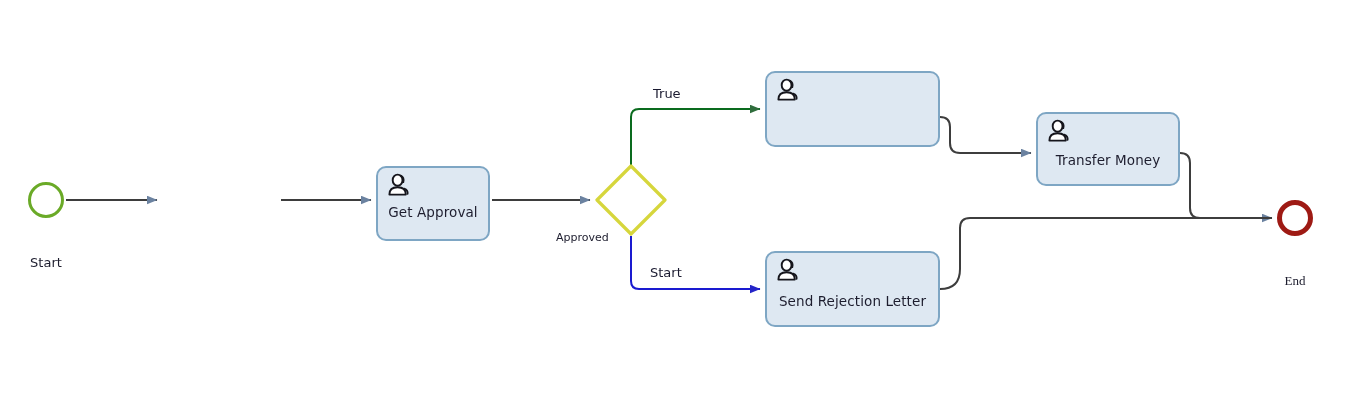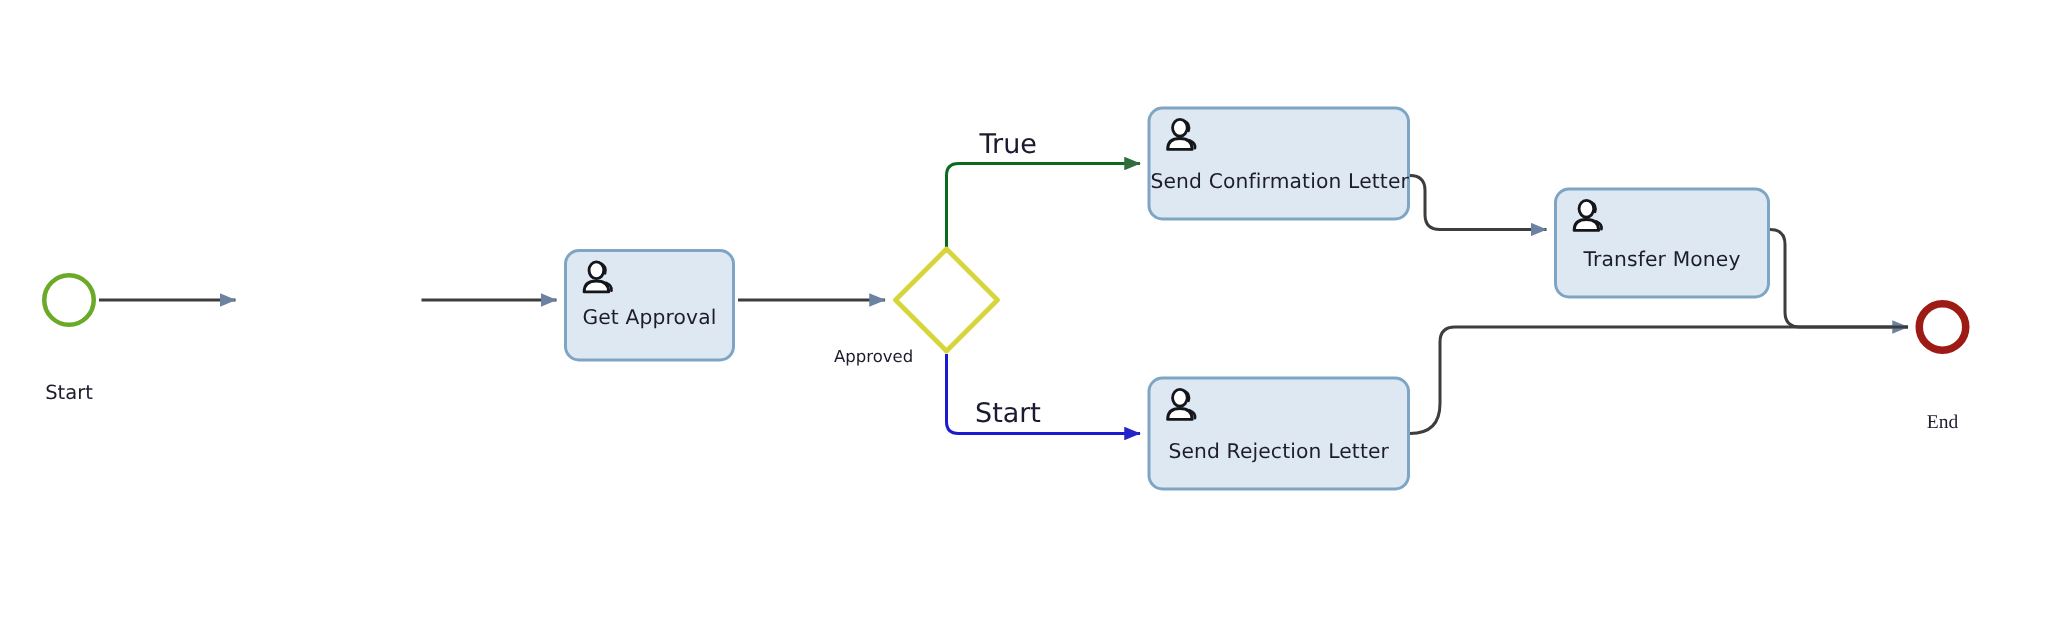--- a/index.html
+++ b/index.html
@@ -67,21 +67,21 @@
   .gw-label{
     position:absolute;
     font-size:11px;
     color:#1d1d2e;
     white-space:nowrap;
   }
 
   
   .edge-label{
     position:absolute;
-    font-size:18px;
+    font-size:13px;
     color:#1a1a30;
     white-space:nowrap;
   }
 </style>
 </head>
 <body>
 
 <div id="canvas">
 
   <svg class="layer" viewBox="0 0 1363 415" xmlns="http://www.w3.org/2000/svg">
@@ -143,24 +143,23 @@
     <div class="task-label" style="top:36px;">Get Approval</div>
   </div>
 
   <div class="node task" style="left:765px;top:71px;width:175px;height:76px;">
     <svg class="uicon" viewBox="0 0 26 26" xmlns="http://www.w3.org/2000/svg">
       <ellipse cx="11.6" cy="8.2" rx="4.9" ry="5.6" fill="#ffffff" stroke="#15151c" stroke-width="1.9"></ellipse>
       <path d="M14.6 3.6 Q18.6 5.6 17.3 10.2" fill="none" stroke="#15151c" stroke-width="1.8" stroke-linecap="round"></path>
       <path d="M3.4 22.6 Q3.4 15.3 11.6 15.3 Q19.8 15.3 19.8 22.6 Z" fill="#ffffff" stroke="#15151c" stroke-width="1.9" stroke-linejoin="round"></path>
       <path d="M18.2 16.6 Q22.2 18.2 21.6 21.8" fill="none" stroke="#15151c" stroke-width="1.8" stroke-linecap="round"></path>
     </svg>
-    <div class="task-label" style="top:40px;">Send Confirmation Letter</div>
   </div>
 
-  <div class="node task" style="left:1036px;top:125px;width:144px;height:74px;">
+  <div class="node task" style="left:1036px;top:112px;width:144px;height:74px;">
     <svg class="uicon" viewBox="0 0 26 26" xmlns="http://www.w3.org/2000/svg">
       <ellipse cx="11.6" cy="8.2" rx="4.9" ry="5.6" fill="#ffffff" stroke="#15151c" stroke-width="1.9"></ellipse>
       <path d="M14.6 3.6 Q18.6 5.6 17.3 10.2" fill="none" stroke="#15151c" stroke-width="1.8" stroke-linecap="round"></path>
       <path d="M3.4 22.6 Q3.4 15.3 11.6 15.3 Q19.8 15.3 19.8 22.6 Z" fill="#ffffff" stroke="#15151c" stroke-width="1.9" stroke-linejoin="round"></path>
       <path d="M18.2 16.6 Q22.2 18.2 21.6 21.8" fill="none" stroke="#15151c" stroke-width="1.8" stroke-linecap="round"></path>
     </svg>
     <div class="task-label" style="top:38px;">Transfer Money</div>
   </div>
 
   <div class="node task" style="left:765px;top:251px;width:175px;height:76px;">

